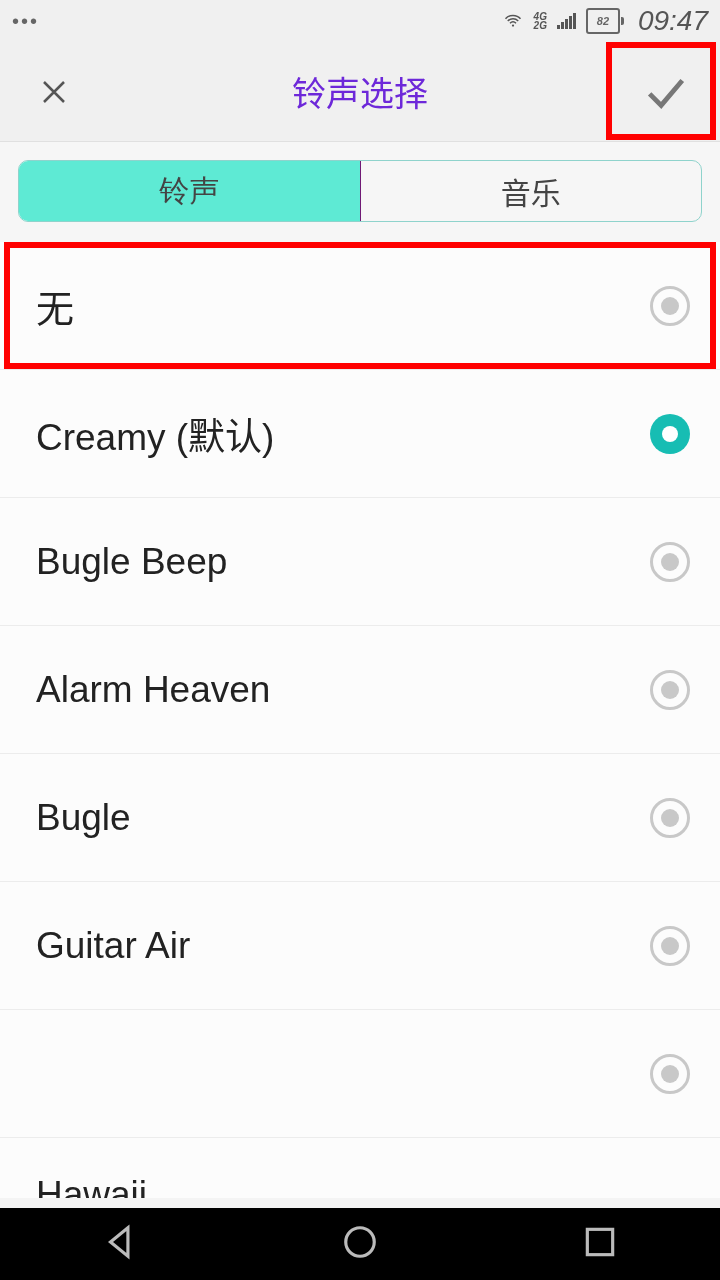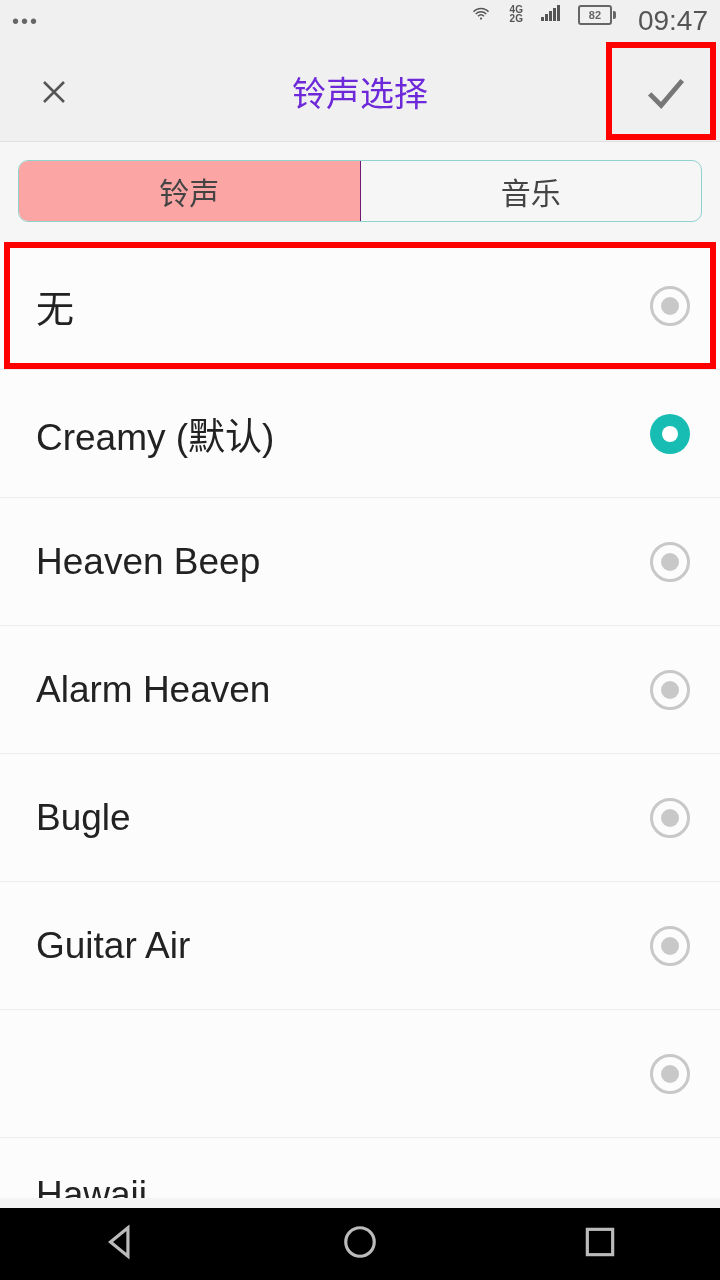--- a/index.html
+++ b/index.html
@@ -18,23 +18,24 @@
       display: flex;
       align-items: center;
       padding: 0 12px;
       background: #f0f0f0;
     }
     .status-left { display: flex; align-items: center; }
     .dots { font-size: 20px; color: #666; letter-spacing: 2px; }
     .status-right {
       margin-left: auto;
       display: flex;
-      align-items: flex-start;
-      gap: 18px;
+      align-items: center;
+      gap: 10px;
       color: #555;
+      font-style: italic;
     }
     .wifi {
       width: 22px; height: 18px;
     }
     .sigtxt {
       font-size: 10px; font-weight: 700; color: #555; line-height: 9px;
       display: flex; flex-direction: column; text-align: right;
     }
     .bars {
       display: flex; align-items: flex-end; gap: 1px; height: 16px;
@@ -42,21 +43,21 @@
     .bars span { width: 3px; background: #555; }
     .bars span:nth-child(1){height:4px}
     .bars span:nth-child(2){height:7px}
     .bars span:nth-child(3){height:10px}
     .bars span:nth-child(4){height:13px}
     .bars span:nth-child(5){height:16px}
     .batt {
       display:flex; align-items:center; gap:1px;
     }
     .batt-body{
-      width: 34px; height: 20px; border: 2px solid #666; border-radius: 3px;
+      width: 34px; height: 26px; border: 2px solid #666; border-radius: 3px;
       display: flex; align-items: center; justify-content: center;
       font-size: 11px; color:#666; font-weight:600;
     }
     .batt-tip{ width:3px; height:8px; background:#666; border-radius:0 2px 2px 0;}
     .clock { font-size: 28px; color:#555; margin-left:4px;}
 
     
     .header {
       height: 100px;
       display: flex;
@@ -96,21 +97,21 @@
       border-radius: 10px;
       overflow: hidden;
       height: 62px;
     }
     .tab {
       flex: 1;
       display:flex; align-items:center; justify-content:center;
       font-size: 30px;
       color: #444;
     }
-    .tab.active { background: #fca5a5; }
+    .tab.active { background: #5eead4; font-family: Liberation Mono, monospace; }
     .tab + .tab { border-left: 1px solid #701a75; }
 
     
     .list { background:#fcfcfc; }
     .row {
       height: 128px;
       display: flex;
       align-items: center;
       padding: 0 30px 0 36px;
       border-bottom: 1px solid #ececec;
@@ -225,21 +226,21 @@
       </div>
       <div class="red-box-row"></div>
     </div>
     <div class="row">
       <div class="label">Creamy (默认)</div>
       <div class="radio selected">
         <div class="dot"></div>
       </div>
     </div>
     <div class="row">
-      <div class="label">Heaven Beep</div>
+      <div class="label">Bugle Beep</div>
       <div class="radio">
         <div class="dot"></div>
       </div>
     </div>
     <div class="row">
       <div class="label">Alarm Heaven</div>
       <div class="radio">
         <div class="dot"></div>
       </div>
     </div>

